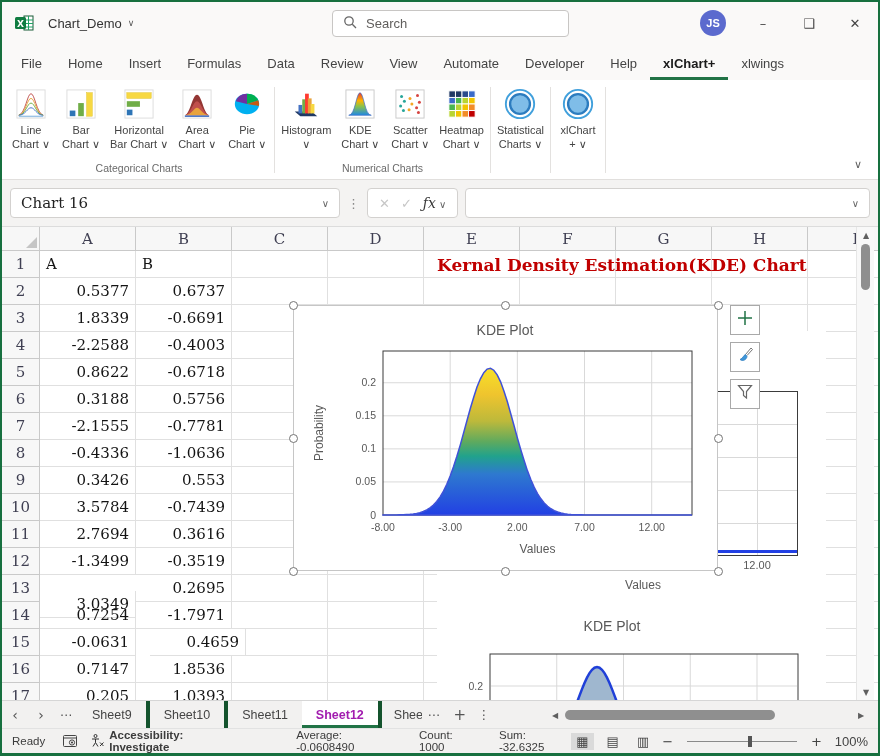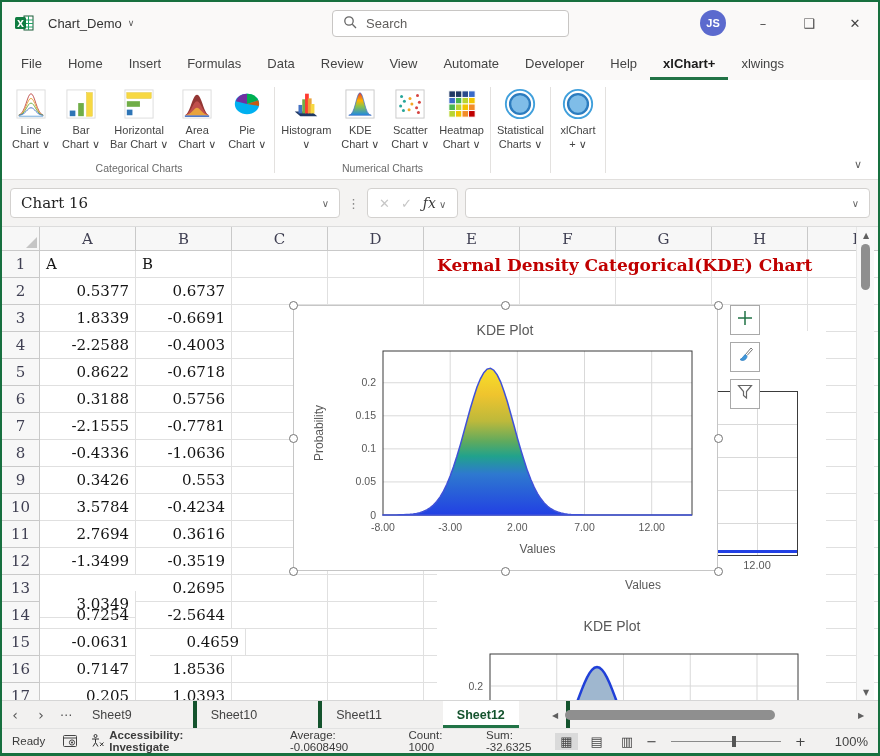--- a/index.html
+++ b/index.html
@@ -69,42 +69,42 @@
   .vscroll{position:absolute;left:854px;top:0;width:18px;height:474px;background:#F8F8F8;border-left:1px solid #E6E6E6;z-index:10;}
   .vs-arrow{position:absolute;left:0;width:18px;text-align:center;font-size:8px;color:#5f5f5f;}
   .vs-thumb{position:absolute;left:4px;width:9px;top:17px;height:46px;background:#8F8F8F;border-radius:5px;}
   
   .sheetrow{height:28px;background:#F2F1F0;border-top:1px solid #D6D6D6;display:flex;align-items:center;
     font-size:12.5px;color:#444;position:relative;}
   .snav{width:26px;text-align:center;color:#555;font-size:14px;}
   .sdots{width:24px;text-align:center;color:#555;}
   .stab{padding:0 14px;height:100%;display:flex;align-items:center;border-left:4px solid #14532d;}
   .stab:first-of-type{border-left:none;}
-  .stab.active{background:#fff;font-weight:bold;color:#14532d;border-bottom:3px solid #217346;border-left:none;padding-top:3px;}
+  .stab.active{background:#fff;font-weight:bold;color:#a21caf;border-bottom:3px solid #217346;border-left:none;padding-top:3px;}
   .stab.partial{width:44px;overflow:hidden;padding:0 0 0 12px;}
   .s-plus{width:28px;text-align:center;font-size:15px;color:#555;}
   .s-kebab{width:20px;text-align:center;color:#555;}
   .hscroll{position:absolute;left:546px;right:10px;top:0;height:28px;display:flex;align-items:center;}
   .hs-arrow{font-size:8px;color:#5f5f5f;width:14px;text-align:center;}
   .hs-thumb{width:210px;height:10px;background:#8F8F8F;border-radius:5px;margin-left:3px;}
   .hs-space{flex:1;}
   
   .statusbar{height:25px;background:#F2F1F0;border-top:1px solid #E2E2E2;display:flex;align-items:center;
     font-size:11.5px;color:#3B3B3B;padding:0 10px;}
   .sb-item{display:flex;align-items:center;gap:5px;}
   .sb-acc{font-weight:bold;}
   .sb-avg{margin-left:56px;}
   .sb-cnt{margin-left:20px;}
   .sb-sum{margin-left:20px;}
   .sb-views{margin-left:auto;display:flex;align-items:center;gap:8px;font-size:13px;color:#444;}
   .sb-view{padding:1px 5px;}
   .sb-view.selected{background:#DADADA;}
   .zoomline{width:110px;height:1px;background:#8A8A8A;position:relative;margin:0 6px;}
   .zoomthumb{position:absolute;left:55%;top:-5px;width:4px;height:11px;background:#555;}
-  .zoompct{width:38px;text-align:right;margin-left:16px;}
+  .zoompct{width:38px;text-align:right;}
   .zoomsign{font-size:13px;color:#444;}
 </style>
 </head>
 <body>
 
 <div class="window">
 
   <div class="titlebar">
     <span class="tb-logo">
       <svg width="20" height="20" viewBox="0 0 20 20">
@@ -489,21 +489,21 @@
         <div class="cell num" style="left:134px;top:240px;width:96px;height:27px;">0.553</div>
         <div class="cell num" style="left:230px;top:240px;width:96px;height:27px;"></div>
         <div class="cell num" style="left:326px;top:240px;width:96px;height:27px;"></div>
         <div class="cell num" style="left:422px;top:240px;width:96px;height:27px;"></div>
         <div class="cell num" style="left:518px;top:240px;width:96px;height:27px;"></div>
         <div class="cell num" style="left:614px;top:240px;width:96px;height:27px;"></div>
         <div class="cell num" style="left:710px;top:240px;width:96px;height:27px;"></div>
         <div class="cell num" style="left:806px;top:240px;width:96px;height:27px;"></div>
         <div class="hdr" style="left:0;top:267px;width:38px;height:27px;">10</div>
         <div class="cell num" style="left:38px;top:267px;width:96px;height:27px;">3.5784</div>
-        <div class="cell num" style="left:134px;top:267px;width:96px;height:27px;">-0.4234</div>
+        <div class="cell num" style="left:134px;top:267px;width:96px;height:27px;">-0.7439</div>
         <div class="cell num" style="left:230px;top:267px;width:96px;height:27px;"></div>
         <div class="cell num" style="left:326px;top:267px;width:96px;height:27px;"></div>
         <div class="cell num" style="left:422px;top:267px;width:96px;height:27px;"></div>
         <div class="cell num" style="left:518px;top:267px;width:96px;height:27px;"></div>
         <div class="cell num" style="left:614px;top:267px;width:96px;height:27px;"></div>
         <div class="cell num" style="left:710px;top:267px;width:96px;height:27px;"></div>
         <div class="cell num" style="left:806px;top:267px;width:96px;height:27px;"></div>
         <div class="hdr" style="left:0;top:294px;width:38px;height:27px;">11</div>
         <div class="cell num" style="left:38px;top:294px;width:96px;height:27px;">2.7694</div>
         <div class="cell num" style="left:134px;top:294px;width:96px;height:27px;">0.3616</div>
@@ -529,21 +529,21 @@
         <div class="cell num" style="left:134px;top:348px;width:96px;height:27px;">0.2695</div>
         <div class="cell num" style="left:230px;top:348px;width:96px;height:27px;"></div>
         <div class="cell num" style="left:326px;top:348px;width:96px;height:27px;"></div>
         <div class="cell num" style="left:422px;top:348px;width:96px;height:27px;"></div>
         <div class="cell num" style="left:518px;top:348px;width:96px;height:27px;"></div>
         <div class="cell num" style="left:614px;top:348px;width:96px;height:27px;"></div>
         <div class="cell num" style="left:710px;top:348px;width:96px;height:27px;"></div>
         <div class="cell num" style="left:806px;top:348px;width:96px;height:27px;"></div>
         <div class="hdr" style="left:0;top:375px;width:38px;height:27px;">14</div>
         <div class="cell num" style="left:38px;top:375px;width:96px;height:27px;">0.7254</div>
-        <div class="cell num" style="left:134px;top:375px;width:96px;height:27px;">-2.5644</div>
+        <div class="cell num" style="left:134px;top:375px;width:96px;height:27px;">-1.7971</div>
         <div class="cell num" style="left:230px;top:375px;width:96px;height:27px;"></div>
         <div class="cell num" style="left:326px;top:375px;width:96px;height:27px;"></div>
         <div class="cell num" style="left:422px;top:375px;width:96px;height:27px;"></div>
         <div class="cell num" style="left:518px;top:375px;width:96px;height:27px;"></div>
         <div class="cell num" style="left:614px;top:375px;width:96px;height:27px;"></div>
         <div class="cell num" style="left:710px;top:375px;width:96px;height:27px;"></div>
         <div class="cell num" style="left:806px;top:375px;width:96px;height:27px;"></div>
         <div class="hdr" style="left:0;top:402px;width:38px;height:27px;">15</div>
         <div class="cell num" style="left:38px;top:402px;width:96px;height:27px;">-0.0631</div>
         <div class="cell num" style="left:148px;top:402px;width:96px;height:27px;">0.4659</div>
@@ -568,21 +568,21 @@
         <div class="cell num" style="left:38px;top:456px;width:96px;height:27px;">0.205</div>
         <div class="cell num" style="left:134px;top:456px;width:96px;height:27px;">1.0393</div>
         <div class="cell num" style="left:230px;top:456px;width:96px;height:27px;"></div>
         <div class="cell num" style="left:326px;top:456px;width:96px;height:27px;"></div>
         <div class="cell num" style="left:422px;top:456px;width:96px;height:27px;"></div>
         <div class="cell num" style="left:518px;top:456px;width:96px;height:27px;"></div>
         <div class="cell num" style="left:614px;top:456px;width:96px;height:27px;"></div>
         <div class="cell num" style="left:710px;top:456px;width:96px;height:27px;"></div>
         <div class="cell num" style="left:806px;top:456px;width:96px;height:27px;"></div>
       </div>
-    <div class="banner" style="color: rgb(192, 0, 0);">Kernal Density Categorical(KDE) Chart</div>
+    <div class="banner" style="color: rgb(192, 0, 0);">Kernal Density Estimation(KDE) Chart</div>
 
     <div class="chart-canvas" id="chart2" style="left:435px;top:104px;width:389px;height:278px;">
         <div style="position:absolute;left:51px;top:60px;width:310px;height:165px;border:1px solid #3b3b3b;"></div>
         <div class="c2-line" style="left:52px;top:93px;width:308px;height:1px;"></div>
         <div class="c2-line" style="left:52px;top:126px;width:308px;height:1px;"></div>
         <div class="c2-line" style="left:52px;top:159px;width:308px;height:1px;"></div>
         <div class="c2-line" style="left:52px;top:192px;width:308px;height:1px;"></div>
         <div class="c2-line" style="left:120px;top:61px;width:1px;height:163px;"></div>
         <div class="c2-line" style="left:187px;top:61px;width:1px;height:163px;"></div>
         <div class="c2-line" style="left:253px;top:61px;width:1px;height:163px;"></div>
@@ -688,21 +688,21 @@
       <span class="vs-arrow glyph" style="top:4px;">▲</span>
       <span class="vs-thumb"></span>
       <span class="vs-arrow glyph" style="bottom:4px;">▼</span>
     </div>
   </div>
 
   <div class="sheetrow">
     <span class="snav glyph">‹</span>
     <span class="snav glyph">›</span>
     <span class="sdots glyph">⋯</span>
-    <span id="sheettabs" style="display:flex;align-items:stretch;height:100%;gap:47px;">
+    <span id="sheettabs" style="display:flex;align-items:stretch;height:100%;">
         <span class="stab">Sheet9</span>
         <span class="stab">Sheet10</span>
         <span class="stab">Sheet11</span>
         <span class="stab active">Sheet12</span>
         <span class="stab partial">Sheet1</span>
       </span>
     <span class="sdots glyph">⋯</span>
     <span class="s-plus glyph">+</span>
     <span class="s-kebab glyph">⋮</span>
     <div class="hscroll">

